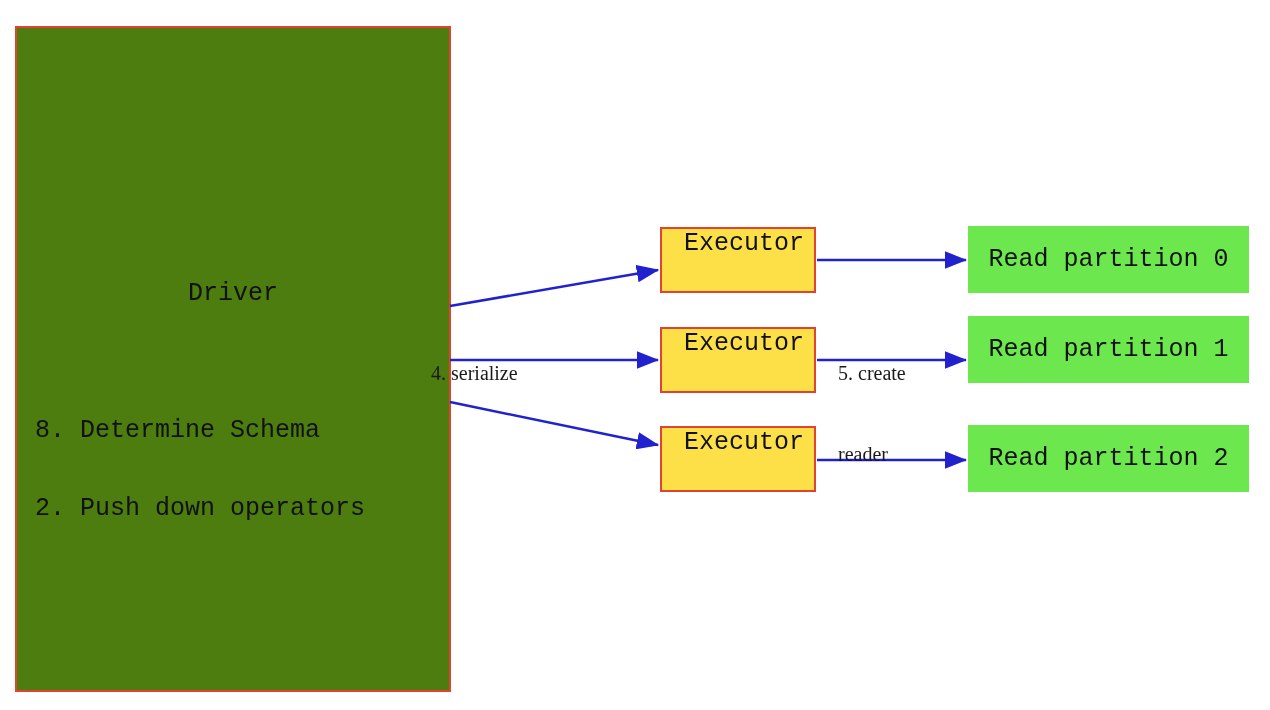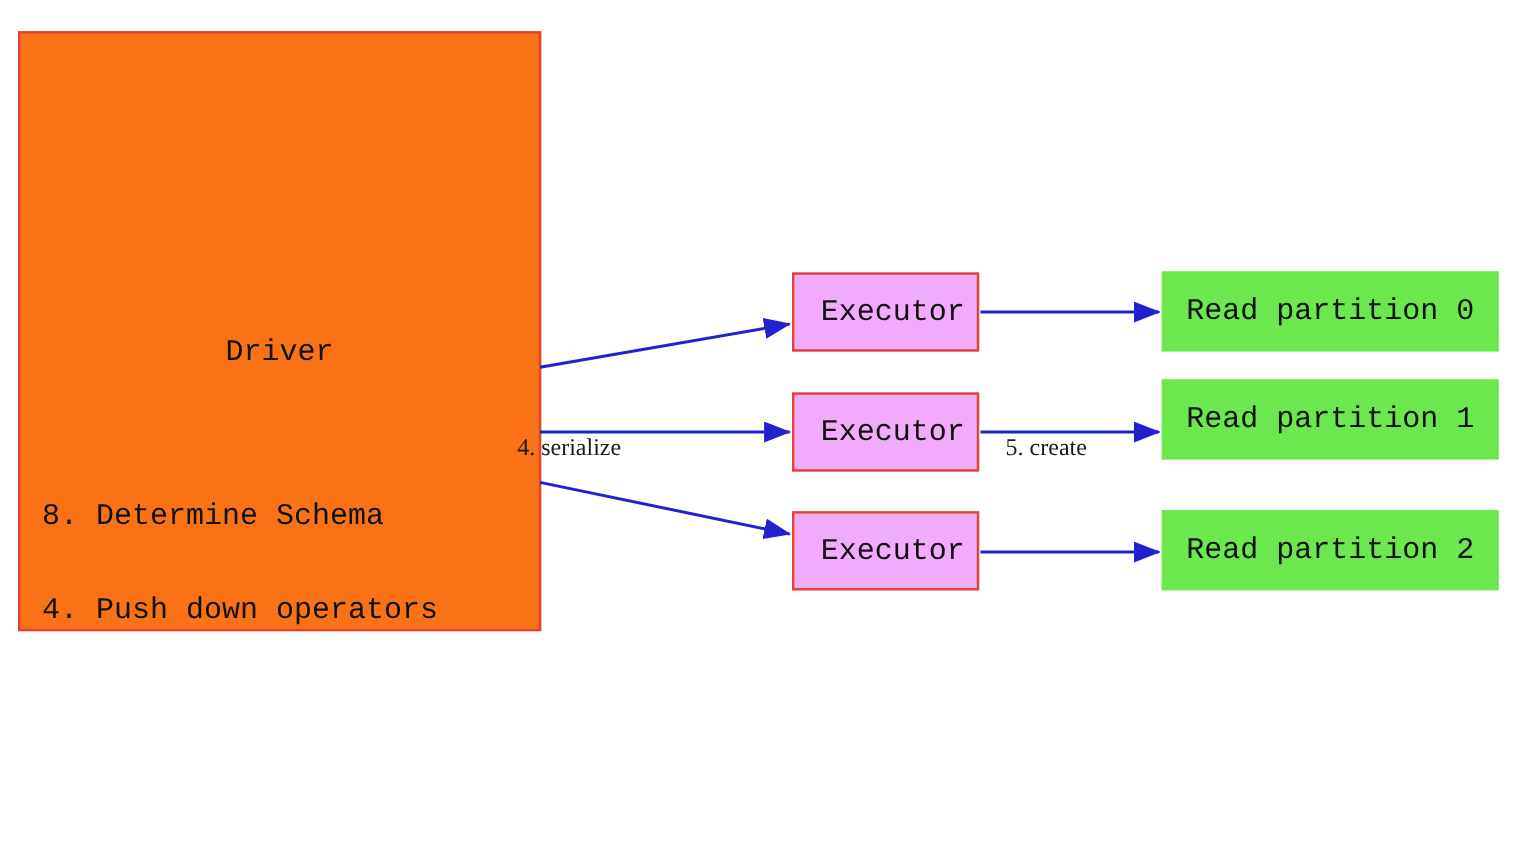--- a/index.html
+++ b/index.html
@@ -16,23 +16,23 @@
     height: 710px;
     background: #ffffff;
     overflow: hidden;
     font-family: "Liberation Mono", "DejaVu Sans Mono", monospace;
     color: var(--c-text);
   }
   
   .driver-box {
     position: absolute;
     left: 15px; top: 26px;
-    width: 436px; height: 500px;
+    width: 436px; height: 666px;
     border: 2px solid var(--c-border);
-    background: #f97316;
+    background: #4d7c0f;
   }
   .driver-title {
     position: absolute;
     left: 0; top: 253px;              
     width: 100%;
     text-align: center;
     font-size: 25px;
     line-height: 25px;
     white-space: pre;
   }
@@ -42,23 +42,22 @@
     font-size: 25px;
     line-height: 26px;
     white-space: pre;
   }
   
   .executor-box {
     position: absolute;
     left: 660px;
     width: 156px; height: 66px;
     border: 2px solid var(--c-border);
-    background: #f0abfc;
+    background: #fde047;
     display: flex;
-    align-items: center;
     justify-content: center;
     font-size: 25px;
     white-space: pre;
     padding-left: 12px;
   }
   .executor-0 { top: 227px; }
   .executor-1 { top: 327px; }
   .executor-2 { top: 426px; }
   
   .partition-box {
@@ -101,21 +100,21 @@
 </style>
 </head>
 <body>
 
 <div class="canvas">
 
   <div class="driver-box">
     <div class="driver-title">Driver</div>
     <div class="driver-steps">
       <div>8. Determine Schema</div>
-      <div>4. Push down operators</div>
+      <div>2. Push down operators</div>
     </div>
   </div>
 
   <svg class="arrows" viewBox="0 0 1270 710" xmlns="http://www.w3.org/2000/svg">
     <defs>
       <marker id="arrowhead" markerWidth="9" markerHeight="7" refX="8.5" refY="3.5" orient="auto" markerUnits="strokeWidth">
         <path class="head" d="M0,0 L9,3.5 L0,7 z"></path>
       </marker>
     </defs>
     <line x1="450" y1="306" x2="658" y2="270" marker-end="url(#arrowhead)"></line>
@@ -124,20 +123,21 @@
     <line x1="817" y1="260" x2="966" y2="260" marker-end="url(#arrowhead)"></line>
     <line x1="817" y1="360" x2="966" y2="360" marker-end="url(#arrowhead)"></line>
     <line x1="817" y1="460" x2="966" y2="460" marker-end="url(#arrowhead)"></line>
   </svg>
 
   <div class="edge-label edge-label-serialize">
     <div>4. serialize</div>
   </div>
   <div class="edge-label edge-label-reader">
     <div>5. create</div>
+    <div>reader</div>
   </div>
 
   <div class="executor-box executor-0">
     <span>Executor</span>
   </div>
   <div class="executor-box executor-1">
     <span>Executor</span>
   </div>
   <div class="executor-box executor-2">
     <span>Executor</span>

